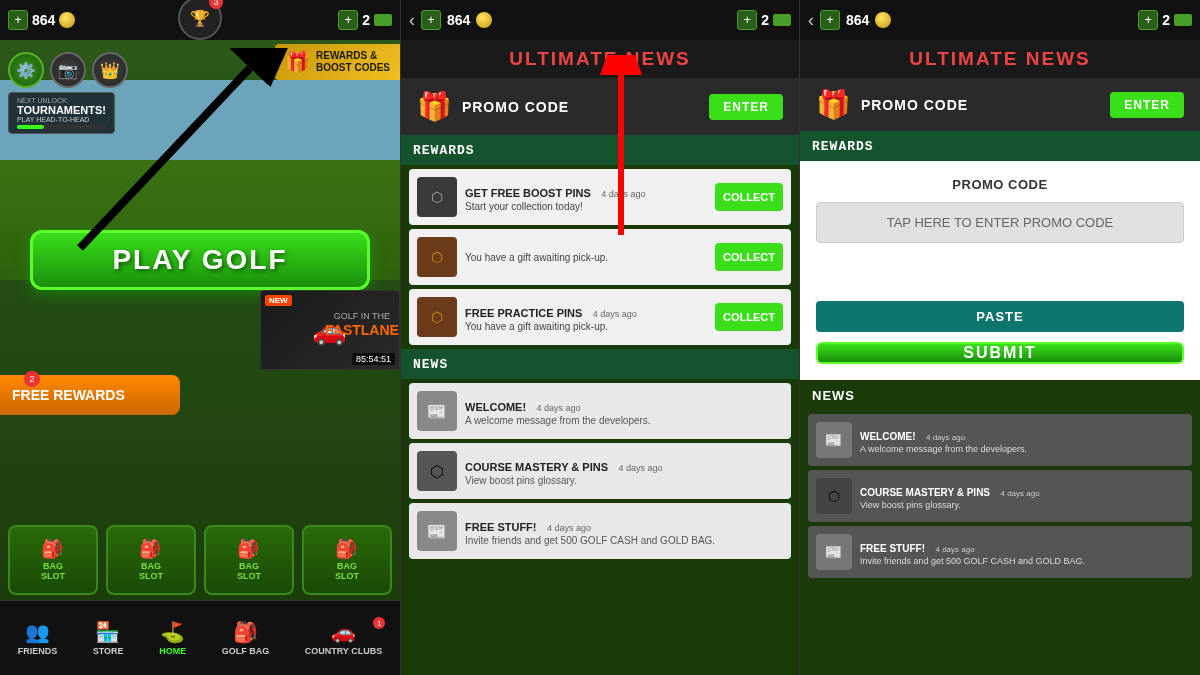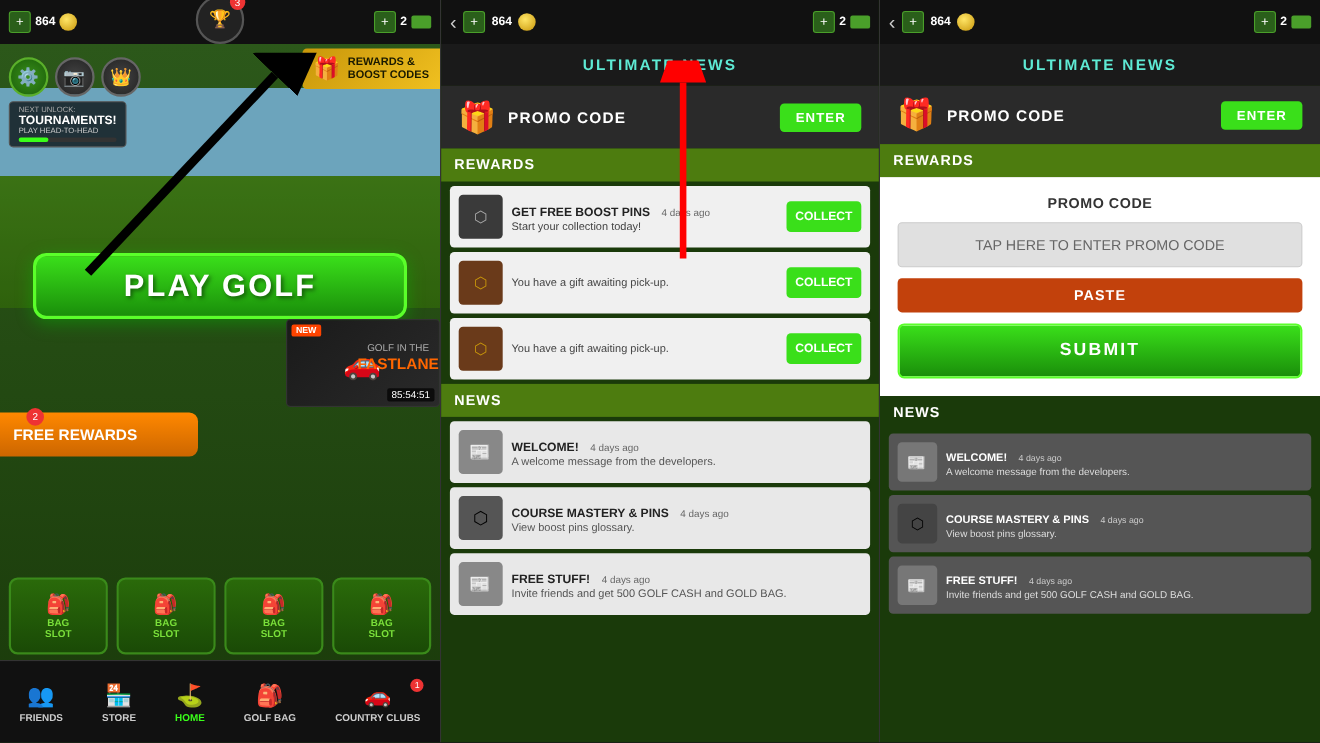--- a/index.html
+++ b/index.html
@@ -46,21 +46,21 @@
       color: #fff;
       font-size: 12px;
       width: 20px;
       height: 20px;
       display: flex; align-items: center; justify-content: center;
       border-radius: 3px;
       cursor: pointer;
     }
     .tb-val {
       color: #fff;
-      font-size: 11px;
+      font-size: 14px;
       font-weight: bold;
     }
     .coin-icon {
       width: 16px; height: 16px;
       background: radial-gradient(circle at 40% 35%, #ffe566, #c8960a);
       border-radius: 50%;
       display: inline-block;
     }
     .cash-icon {
       width: 18px; height: 12px;
@@ -373,22 +373,22 @@
     }
 
     
     .ultimate-news-header {
       width: 100%;
       height: 38px;
       background: #1a1a1a;
       display: flex; align-items: center; justify-content: center;
     }
     .ultimate-news-title {
-      color: #5eead4;
-      font-size: 14px;
+      color: #ef4444;
+      font-size: 19px;
       font-weight: bold;
       letter-spacing: 2px;
     }
 
     
     .promo-section {
       width: 100%;
       background: #2a2a2a;
       padding: 12px 16px;
       display: flex;
@@ -411,22 +411,23 @@
       font-size: 12px;
       font-weight: bold;
       padding: 6px 14px;
       border-radius: 4px;
       cursor: pointer;
       letter-spacing: 1px;
     }
 
     
     .section-header {
-      background: #4d7c0f;
+      background: #14532d;
       padding: 6px 12px;
+      font-family: Liberation Mono, monospace;
     }
     .section-title {
       color: #fff;
       font-size: 13px;
       font-weight: bold;
       letter-spacing: 1px;
     }
 
     
     .reward-item {
@@ -559,36 +560,36 @@
       background: #e0e0e0;
       border: 1px solid #ccc;
       border-radius: 4px;
       padding: 12px;
       text-align: center;
       color: #666;
       font-size: 13px;
       cursor: pointer;
     }
     .paste-btn {
-      background: #c2410c;
+      background: #0f766e;
       color: #fff;
       font-size: 13px;
       font-weight: bold;
       padding: 8px;
       border-radius: 4px;
       text-align: center;
       cursor: pointer;
       letter-spacing: 1px;
+      margin-top: 48px;
     }
     .submit-btn {
       background: linear-gradient(180deg, #3adf1a, #1a8f0a);
       color: #fff;
       font-size: 16px;
       font-weight: bold;
-      padding: 14px;
       border-radius: 6px;
       text-align: center;
       cursor: pointer;
       letter-spacing: 2px;
       border: 2px solid #5aff2a;
     }
 
     
     .p3-news-section {
       background: #1a3a0a;
@@ -798,20 +799,24 @@
       <div class="reward-desc">You have a gift awaiting pick-up.</div>
     </div>
     <div class="collect-btn">COLLECT</div>
   </div>
 
   <div class="reward-item">
     <div class="reward-icon" style="background:#6a3a1a;">
       <span style="color:#c8960a; font-size:14px;">⬡</span>
     </div>
     <div class="reward-info">
+      <div>
+        <span class="reward-name">FREE PRACTICE PINS</span>
+        <span class="reward-time" style="font-size:9px; color:#666; margin-left:6px;">4 days ago</span>
+      </div>
       <div class="reward-desc">You have a gift awaiting pick-up.</div>
     </div>
     <div class="collect-btn">COLLECT</div>
   </div>
 
   <div class="section-header" style="margin-top:2px;">
     <span class="section-title">NEWS</span>
   </div>
 
   <div class="news-item">

